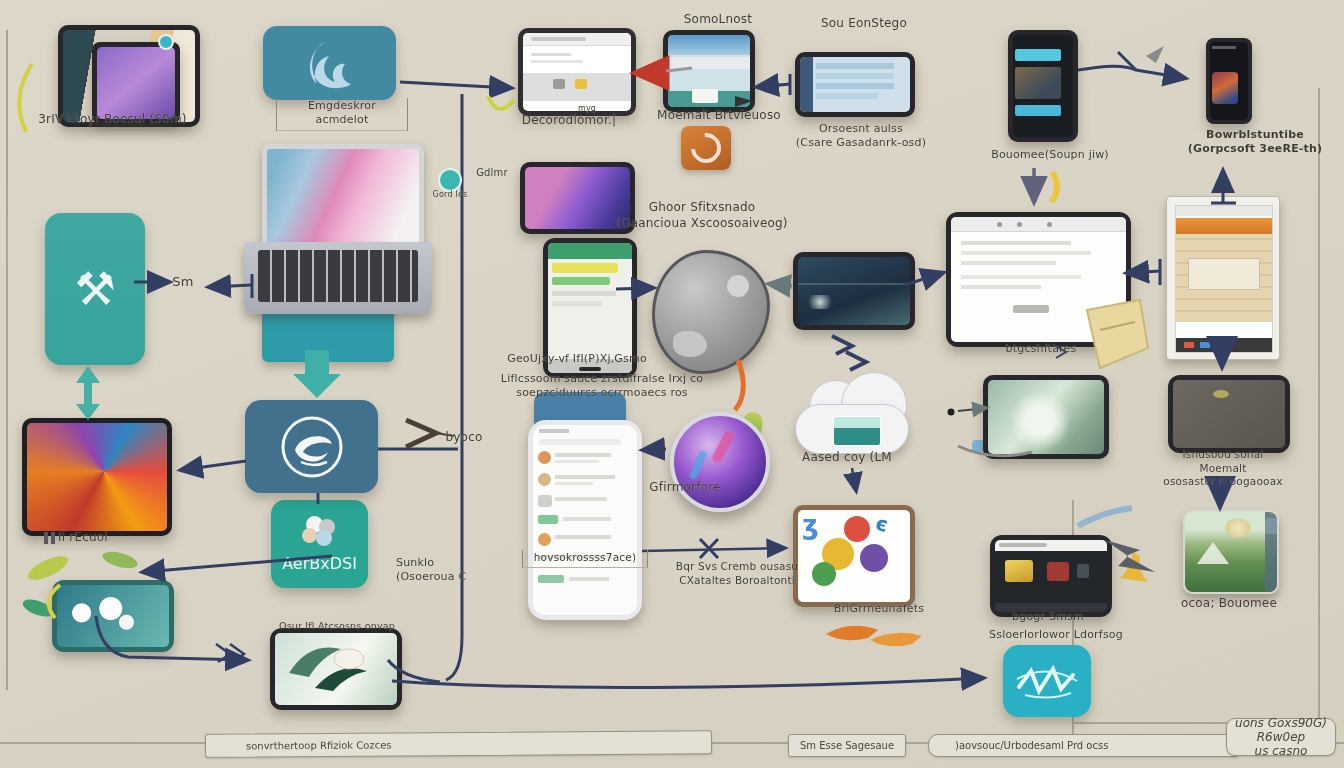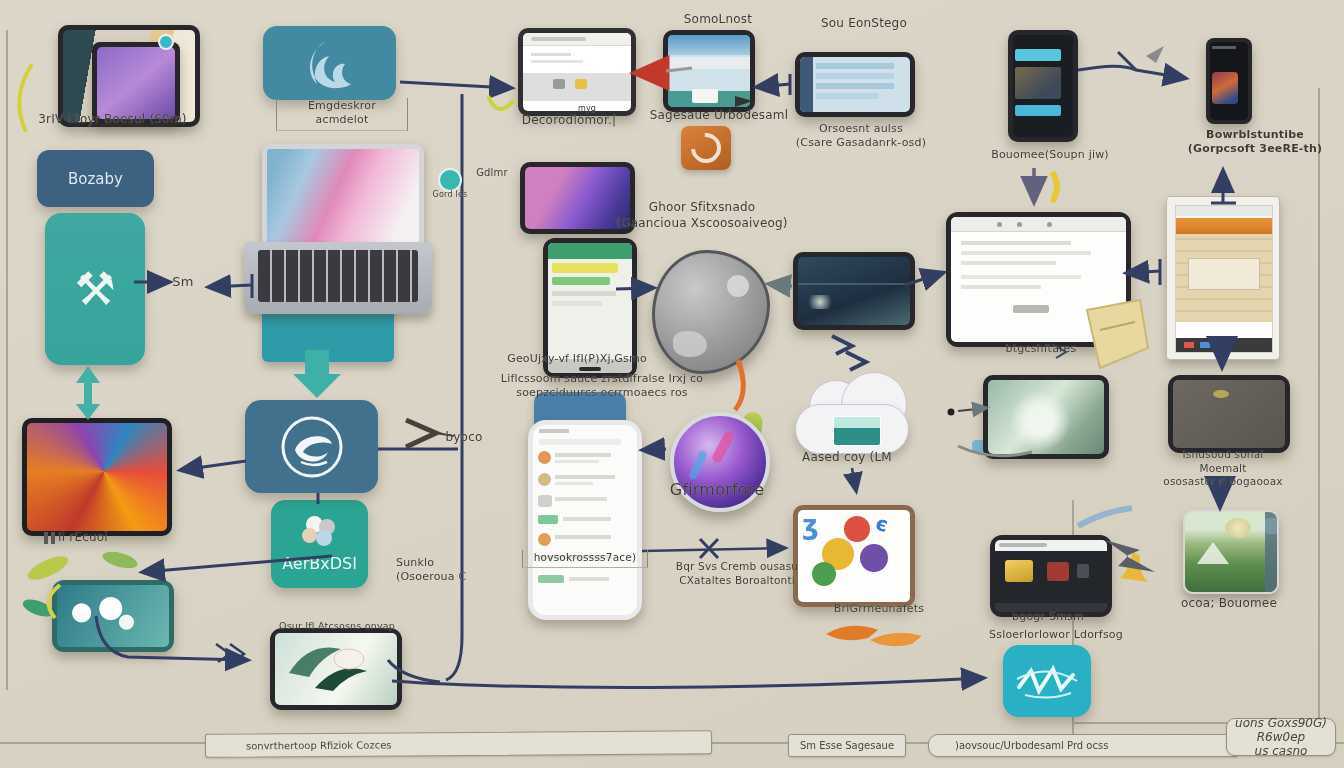--- a/index.html
+++ b/index.html
@@ -36,23 +36,20 @@
   <div class="line" style="left:1072px;top:500px;width:2px;height:242px;"></div>
 
   <div class="dev" style="left:58px;top:25px;width:132px;height:92px;">
     <div class="scr" style="background:linear-gradient(100deg,#2e4a52 0 22%,#d8d0c0 22% 60%,#e8c890 60% 75%,#f0e8d8 75%);"></div>
   </div>
   <div class="dev" style="left:92px;top:42px;width:78px;height:72px;border-radius:8px;z-index:21;">
     <div class="scr" style="background:linear-gradient(140deg,#8a6ac8,#b88ad8 50%,#6a4aa8);"></div>
   </div>
   <div class="circle" style="left:158px;top:34px;width:12px;height:12px;background:#3ab8c8;border:2px solid #e8f0f0;z-index:22;"></div>
 
-  <div class="box" style="left:37px;top:150px;width:117px;height:57px;background:#3d6180;border-radius:12px;">
-    <span style="color:#dfe8ee;font-size:15px;">Bozaby</span>
-  </div>
 
   <div class="box" style="left:45px;top:213px;width:100px;height:152px;background:linear-gradient(180deg,#3fa8a0,#37a49c);border-radius:16px;">
     <span style="color:#eef6f5;font-size:46px;line-height:1;">⚒</span>
   </div>
 
   <div class="dev" style="left:22px;top:418px;width:140px;height:108px;background:#1f1f24;">
     <div class="scr" style="background:conic-gradient(from 210deg at 55% 45%,#c0392b,#e67e22,#8e44ad,#2e86c1,#e74c3c,#f39c12,#c0392b);"></div>
   </div>
 
   <div class="dev" style="left:52px;top:580px;width:112px;height:62px;background:#2e6a66;border-radius:12px;">
@@ -381,42 +378,42 @@
 
   <div class="cap" style="left:20px;top:112px;width:185px;font-size:12px;"><span>3rIV Etoyr Boesul (S0m)</span></div>
   <div class="cap tagframe" style="left:276px;top:98px;width:122px;font-size:11px;"><span>Emgdeskror acmdelot</span></div>
   <div class="cap" style="left:166px;top:274px;width:34px;font-size:13px;"><span>Sm</span></div>
   <div class="circle" style="left:438px;top:168px;width:20px;height:20px;background:#3ab8b0;border:2px solid #e8f0ee;z-index:40;"></div>
   <div class="cap" style="left:424px;top:190px;width:52px;font-size:8px;"><span>Gord les</span></div>
   <div class="cap" style="left:468px;top:166px;width:48px;font-size:10px;"><span>Gdlmr</span></div>
   <div class="cap" style="left:666px;top:12px;width:104px;font-size:12px;"><span>SomoLnost</span></div>
   <div class="cap" style="left:566px;top:104px;width:42px;font-size:8px;"><span>myg</span></div>
   <div class="cap" style="left:503px;top:113px;width:132px;font-size:12px;"><span>Decorodlomor.|</span></div>
-  <div class="cap" style="left:638px;top:108px;width:162px;font-size:12px;"><span>Sagesaue Urbodesaml</span></div>
+  <div class="cap" style="left:638px;top:108px;width:162px;font-size:12px;"><span>Moemalt Brtvieuoso</span></div>
 
   <div class="abs" style="left:681px;top:126px;width:50px;height:44px;border-radius:8px;z-index:20;
     background:linear-gradient(150deg,#d9823a,#b05e22);box-shadow:0 3px 6px rgba(60,55,40,.3);display:flex;align-items:center;justify-content:center;">
     <div style="width:22px;height:22px;border:4px solid #f0e0d0;border-left-color:transparent;border-radius:50%;transform:rotate(40deg);"></div>
   </div>
   <div class="cap" style="left:802px;top:16px;width:124px;font-size:12px;"><span>Sou EonStego</span></div>
   <div class="cap" style="left:772px;top:122px;width:178px;">
     <span>Orsoesnt aulss</span><span class="l2">(Csare Gasadanrk-osd)</span>
   </div>
   <div class="cap" style="left:982px;top:148px;width:136px;"><span>Bouomee(Soupn jiw)</span></div>
   <div class="cap" style="left:1170px;top:128px;width:170px;font-weight:bold;">
     <span>Bowrblstuntibe</span><span class="l2">(Gorpcsoft 3eeRE-th)</span>
   </div>
   <div class="cap" style="left:588px;top:200px;width:228px;font-size:12px;">
     <span>Ghoor Sfitxsnado</span><span class="l2">(Gaancioua Xscoosoaiveog)</span>
   </div>
   <div class="cap" style="left:488px;top:352px;width:178px;"><span>GeoUjxy-vf IfI(P)Xj,Gsmo</span></div>
   <div class="cap" style="left:466px;top:372px;width:272px;">
     <span>Liflcssoom sauce zrstdlfralse Irxj co</span><span class="l2">soepzciduurcs ocrrmoaecs ros</span>
   </div>
-  <div class="cap" style="left:666px;top:480px;width:102px;font-size:16px;"><span>Gfirmorfore</span></div>
+  <div class="cap" style="left:634px;top:480px;width:102px;font-size:12px;"><span>Gfirmorfore</span></div>
   <div class="cap" style="left:798px;top:450px;width:98px;font-size:12px;"><span>Aased coy (LM</span></div>
   <div class="cap" style="left:992px;top:342px;width:98px;"><span>btgcshftares</span></div>
   <div class="cap" style="left:1158px;top:448px;width:130px;font-size:10.5px;">
     <span>Isnusood sonal Moemalt</span><span class="l2">ososastcr rl oogaooax</span>
   </div>
   <div class="cap tagframe" style="left:522px;top:550px;width:116px;font-size:10.5px;"><span>hovsokrossss7ace)</span></div>
   <div class="cap" style="left:660px;top:560px;width:154px;font-size:10.5px;">
     <span>Bqr Svs Cremb ousasu</span><span class="l2">CXataltes Boroaltonti</span>
   </div>
   <div class="cap" style="left:820px;top:602px;width:118px;"><span>BrlGrrneunafets</span></div>

